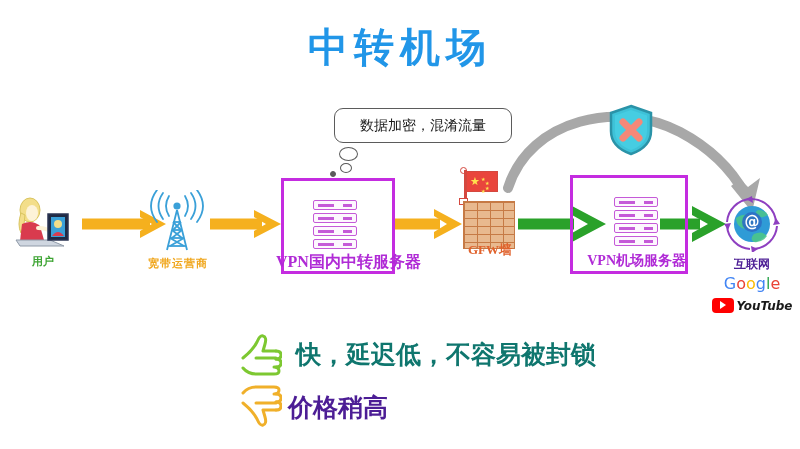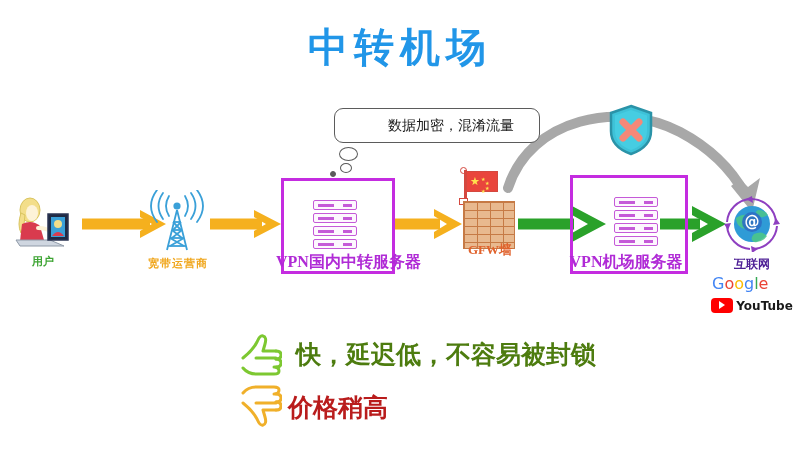--- a/index.html
+++ b/index.html
@@ -27,21 +27,20 @@
   .bubble{
     position:absolute;left:334px;top:108px;
     width:176px;height:33px;
     border:1.6px solid #5b5b5b;
     border-radius:9px;
     background:#fff;
     display:flex;align-items:center;justify-content:center;
     font-size:14px;color:#1b1b1b;
     font-family:"DejaVu Sans",sans-serif;
     white-space:nowrap;
-    padding-left:28px;
   }
   .bub-dot{
     position:absolute;border:1.6px solid #5b5b5b;border-radius:50%;
     background:#fff;
   }
   .bub-dot.d1{left:339px;top:147px;width:17px;height:12px;}
   .bub-dot.d2{left:340px;top:163px;width:10px;height:8px;}
   .bub-dot.d3{left:330px;top:171px;width:4px;height:4px;background:#5b5b5b;}
 
   
@@ -61,21 +60,21 @@
   .tower-label{left:128px;top:256px;width:100px;color:#f0a61c;letter-spacing:1px;}
 
   
   .pbox{
     position:absolute;border:3px solid #c42ce0;background:transparent;
   }
   .pbox.b1{left:281px;top:178px;width:108px;height:90px;}
   .pbox.b2{left:570px;top:175px;width:112px;height:93px;}
   .pbox-label{color:#b02ad6;}
   .lbl-b1{left:276px;top:252px;width:118px;font-size:16px;}
-  .lbl-b2{left:566px;top:252px;width:120px;font-size:16px;}
+  .lbl-b2{left:566px;top:252px;width:120px;font-size:14px;text-align:right;}
 
   
   .rack{position:absolute;width:44px;height:50px;}
   .rack .unit{
     position:absolute;left:0;width:44px;height:10px;
     border:1.4px solid #c55ad8;border-radius:2px;background:#fdf7fe;
     box-sizing:border-box;
   }
   .rack .unit i{
     position:absolute;left:4px;top:3px;width:16px;height:3px;
@@ -114,50 +113,50 @@
   .poleknob{position:absolute;left:460px;top:167px;width:7px;height:7px;border:1.6px solid #d4483f;border-radius:50%;box-sizing:border-box;background:#fff;}
   .polefoot{position:absolute;left:459px;top:198px;width:9px;height:7px;border:1.6px solid #d4483f;box-sizing:border-box;background:#fff;}
   .gfw-label{left:448px;top:241px;width:84px;color:#e0622c;font-size:13px;}
 
   
   .globe-wrap{position:absolute;left:724px;top:196px;width:56px;height:56px;}
   .inet-label{left:712px;top:256px;width:80px;color:#4c1d95;font-size:12px;}
 
   
   .google{
-    position:absolute;left:712px;top:274px;width:80px;text-align:left;
+    position:absolute;left:712px;top:274px;width:80px;text-align:center;
     font-size:16px;font-family:"DejaVu Sans",sans-serif;letter-spacing:0px;
   }
   .google span{font-weight:normal;}
   .g-b{color:#4285F4;} .g-r{color:#EA4335;} .g-y{color:#FBBC05;} .g-g{color:#34A853;}
   .yt{
     position:absolute;left:712px;top:297px;width:80px;height:17px;
-    display:flex;align-items:center;justify-content:center;gap:3px;
+    display:flex;align-items:center;justify-content:center;gap:3px;font-style:italic;
   }
   .yt .play{
     width:22px;height:15px;background:#FF0000;border-radius:4px;
     position:relative;flex:none;
   }
   .yt .play:after{
     content:"";position:absolute;left:8px;top:3.4px;
     border-left:6px solid #fff;
     border-top:4.2px solid transparent;border-bottom:4.2px solid transparent;
   }
   .yt .word{font-size:12px;font-weight:bold;color:#1a1a1a;font-family:"DejaVu Sans",sans-serif;}
 
   
   .pro-row,.con-row{position:absolute;display:flex;align-items:center;}
   .pro-row{left:240px;top:332px;}
   .con-row{left:240px;top:385px;}
   .bullet-text{
     margin-left:14px;font-size:25px;font-weight:bold;
     font-family:"DejaVu Sans",sans-serif;white-space:nowrap;
   }
-  .pro-text{color:#4d7c0f;}
-  .con-text{color:#b91c1c;margin-left:6px;}
+  .pro-text{color:#0f766e;}
+  .con-text{color:#4c1d95;margin-left:6px;}
 
   
   #arrows{position:absolute;left:0;top:0;width:800px;height:449px;pointer-events:none;}
 </style>
 </head>
 <body>
 
 <div id="stage">
 
   <div class="title">中转机场</div>

